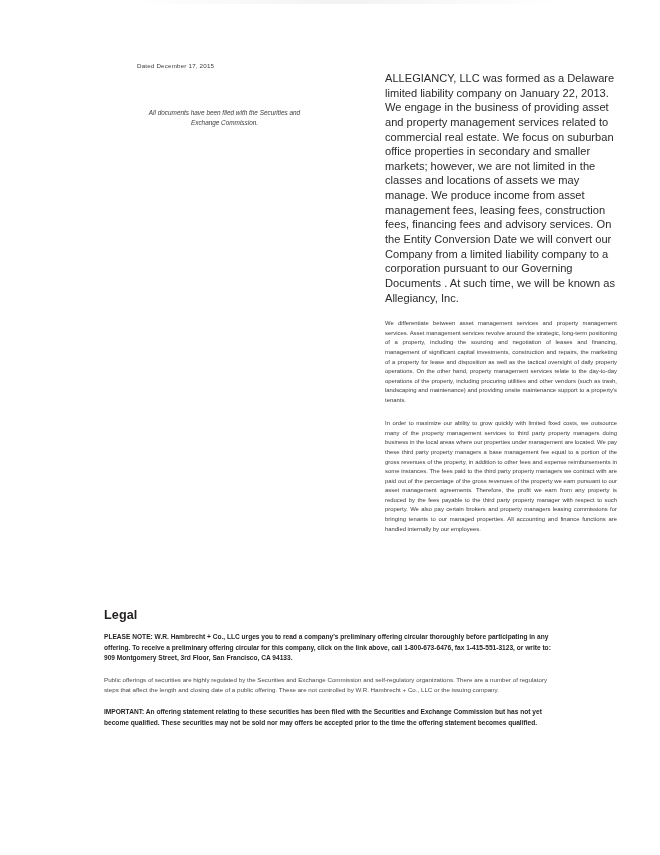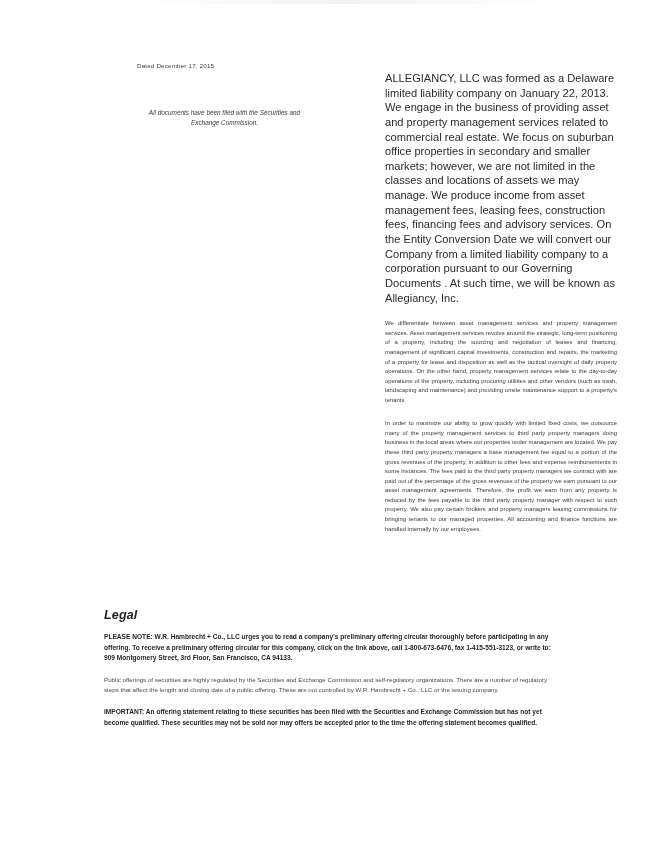--- a/index.html
+++ b/index.html
@@ -86,21 +86,20 @@
     left: 104px;
     top: 608px;
     width: 456px;
   }
   .legal-title {
     font-size: 12.6px;
     font-weight: bold;
     color: #231f20;
     margin: 0 0 10px 0;
     letter-spacing: 0.1px;
-    font-style: italic;
   }
   .legal-bold {
     font-size: 6.6px;
     font-weight: bold;
     line-height: 1.62;
     color: #231f20;
     margin: 0;
     text-align: left;
   }
   .legal-light {

